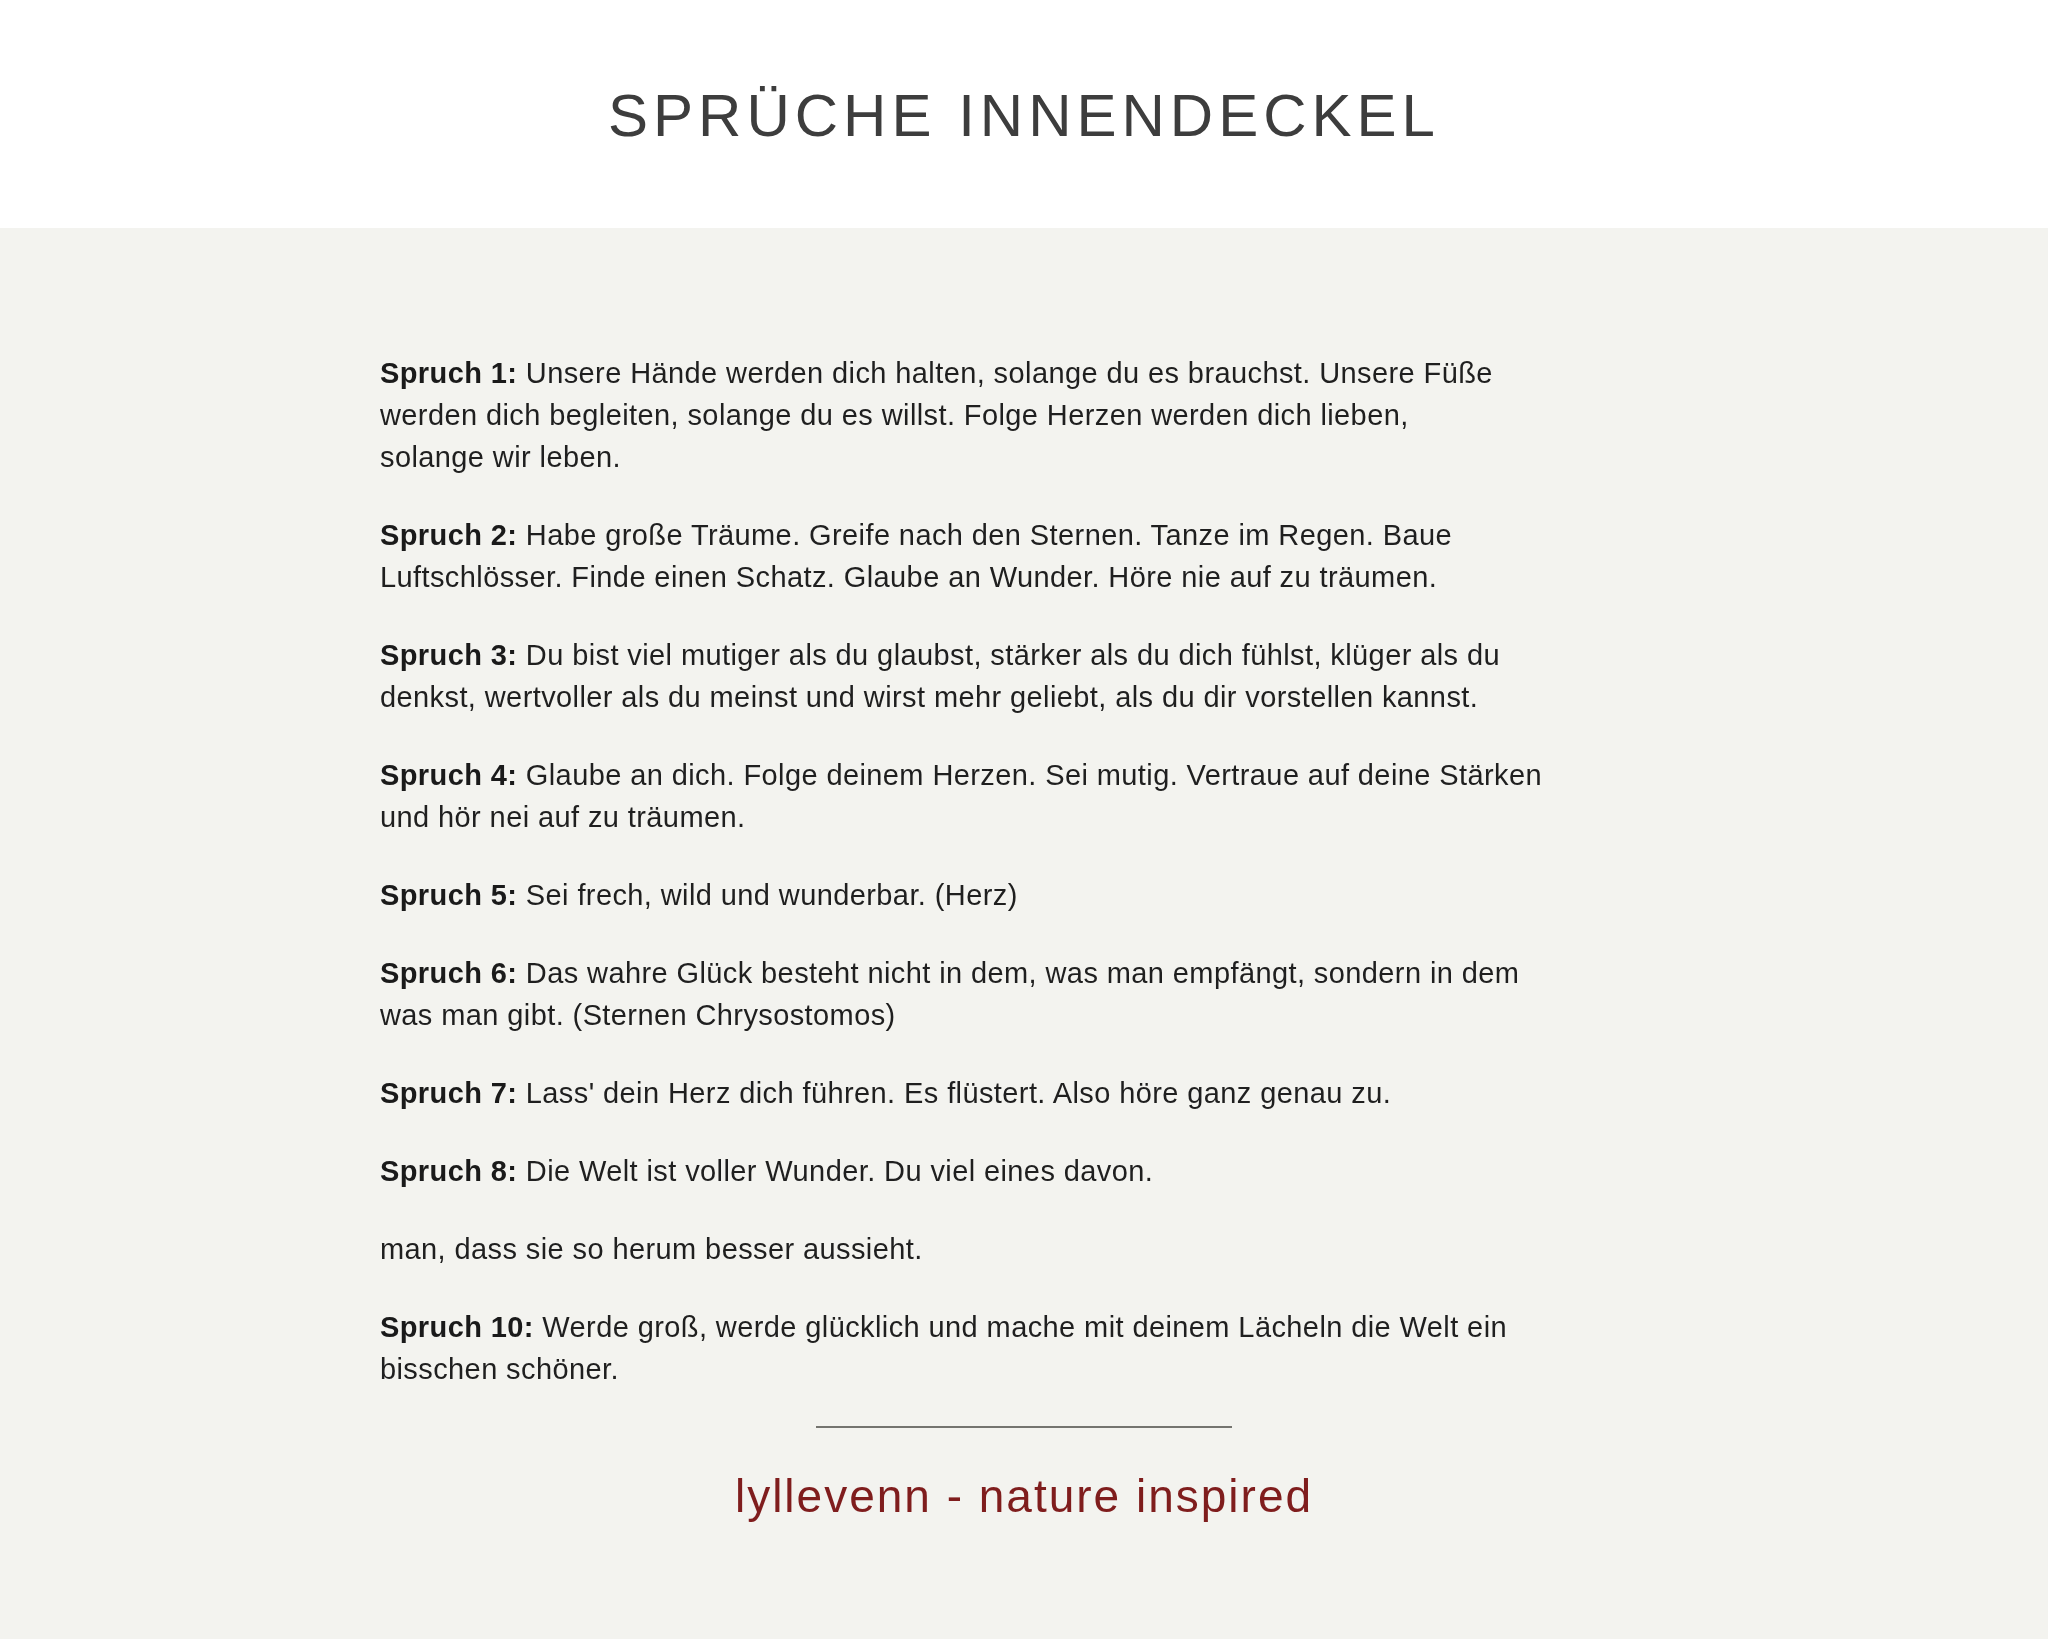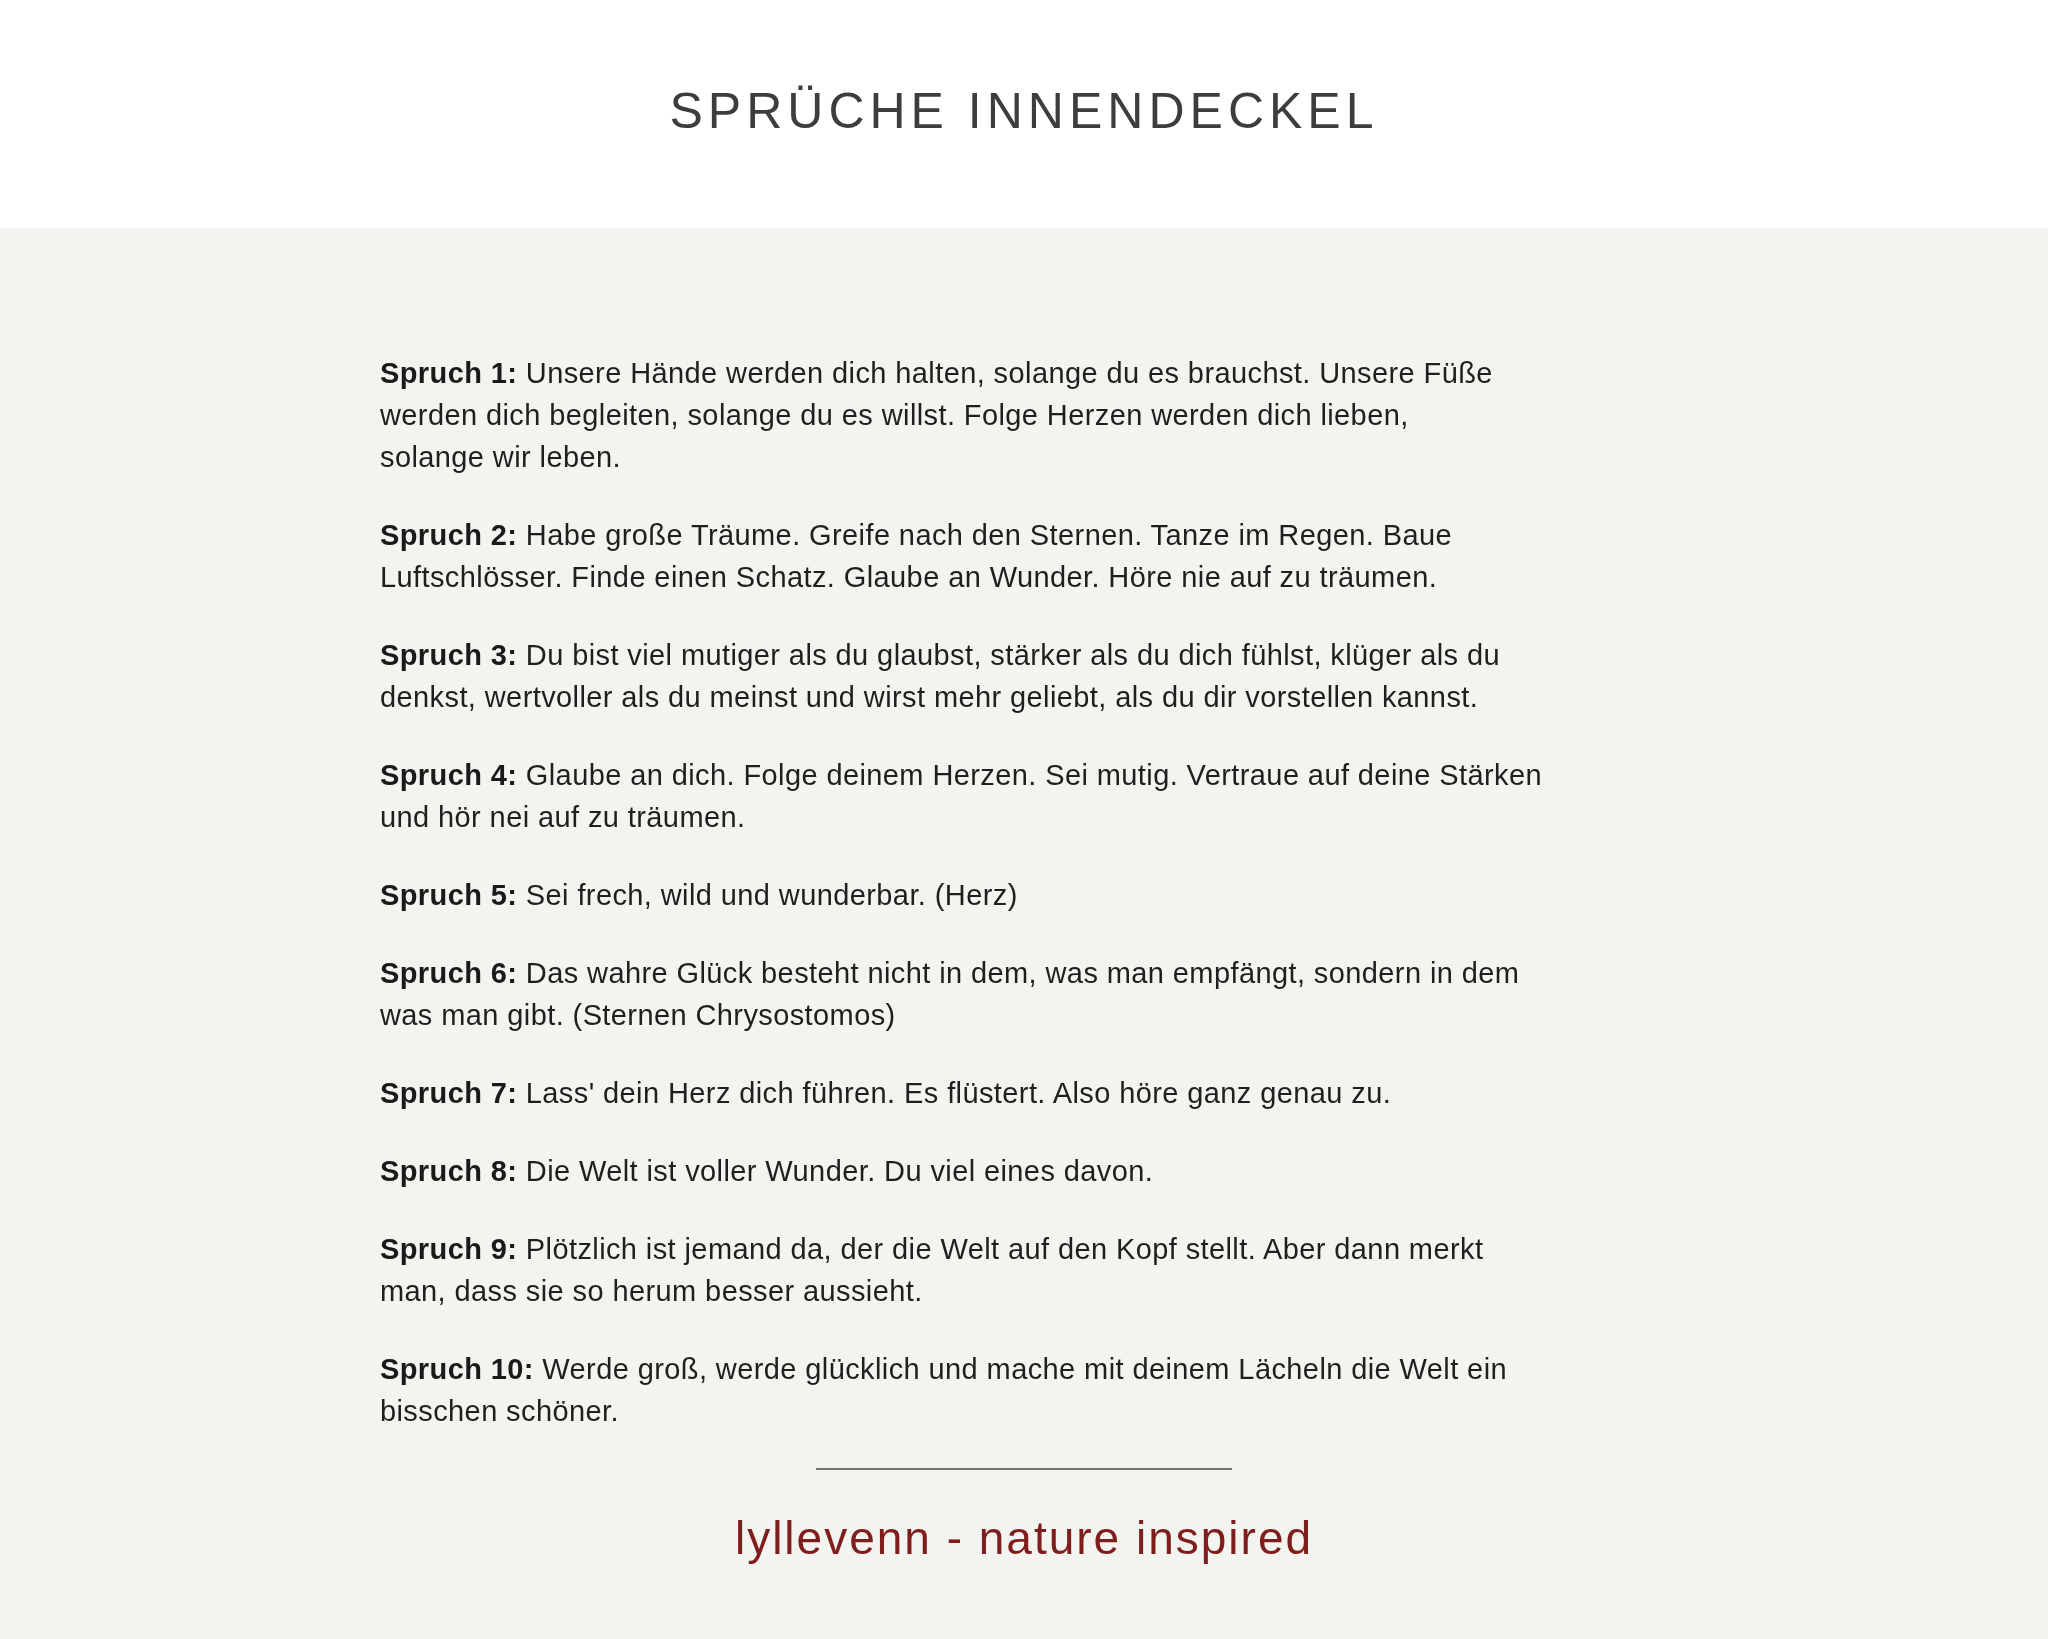--- a/index.html
+++ b/index.html
@@ -14,21 +14,21 @@
     overflow: hidden;
   }
   .header-band {
     height: 228px;
     background: #ffffff;
   }
   .page-title {
     margin: 0;
     padding-top: 86px;
     text-align: center;
-    font-size: 50px;
+    font-size: 60px;
     line-height: 1;
     font-weight: 300;
     letter-spacing: 5px;
     color: #3d3d3d;
   }
   .content {
     background: #f3f3ef;
   }
   .text-col {
     padding: 124px 0 0 380px;
@@ -104,21 +104,20 @@
 
     <p class="spruch">
       <span class="line"><strong class="lbl">Spruch 7:</strong> <span>Lass' dein Herz dich führen. Es flüstert. Also höre ganz genau zu.</span></span>
     </p>
 
     <p class="spruch">
       <span class="line"><strong class="lbl">Spruch 8:</strong> <span>Die Welt ist voller Wunder. Du viel eines davon.</span></span>
     </p>
 
     <p class="spruch">
-      <span class="line"><strong class="lbl">Spruch 9:</strong> <span>Plötzlich ist jemand da, der die Welt auf den Kopf stellt. Aber dann merkt</span></span>
       <span class="line">man, dass sie so herum besser aussieht.</span>
     </p>
 
     <p class="spruch">
       <span class="line"><strong class="lbl">Spruch 10:</strong> <span>Werde groß, werde glücklich und mache mit deinem Lächeln die Welt ein</span></span>
       <span class="line">bisschen schöner.</span>
     </p>
 
   </div>
 

